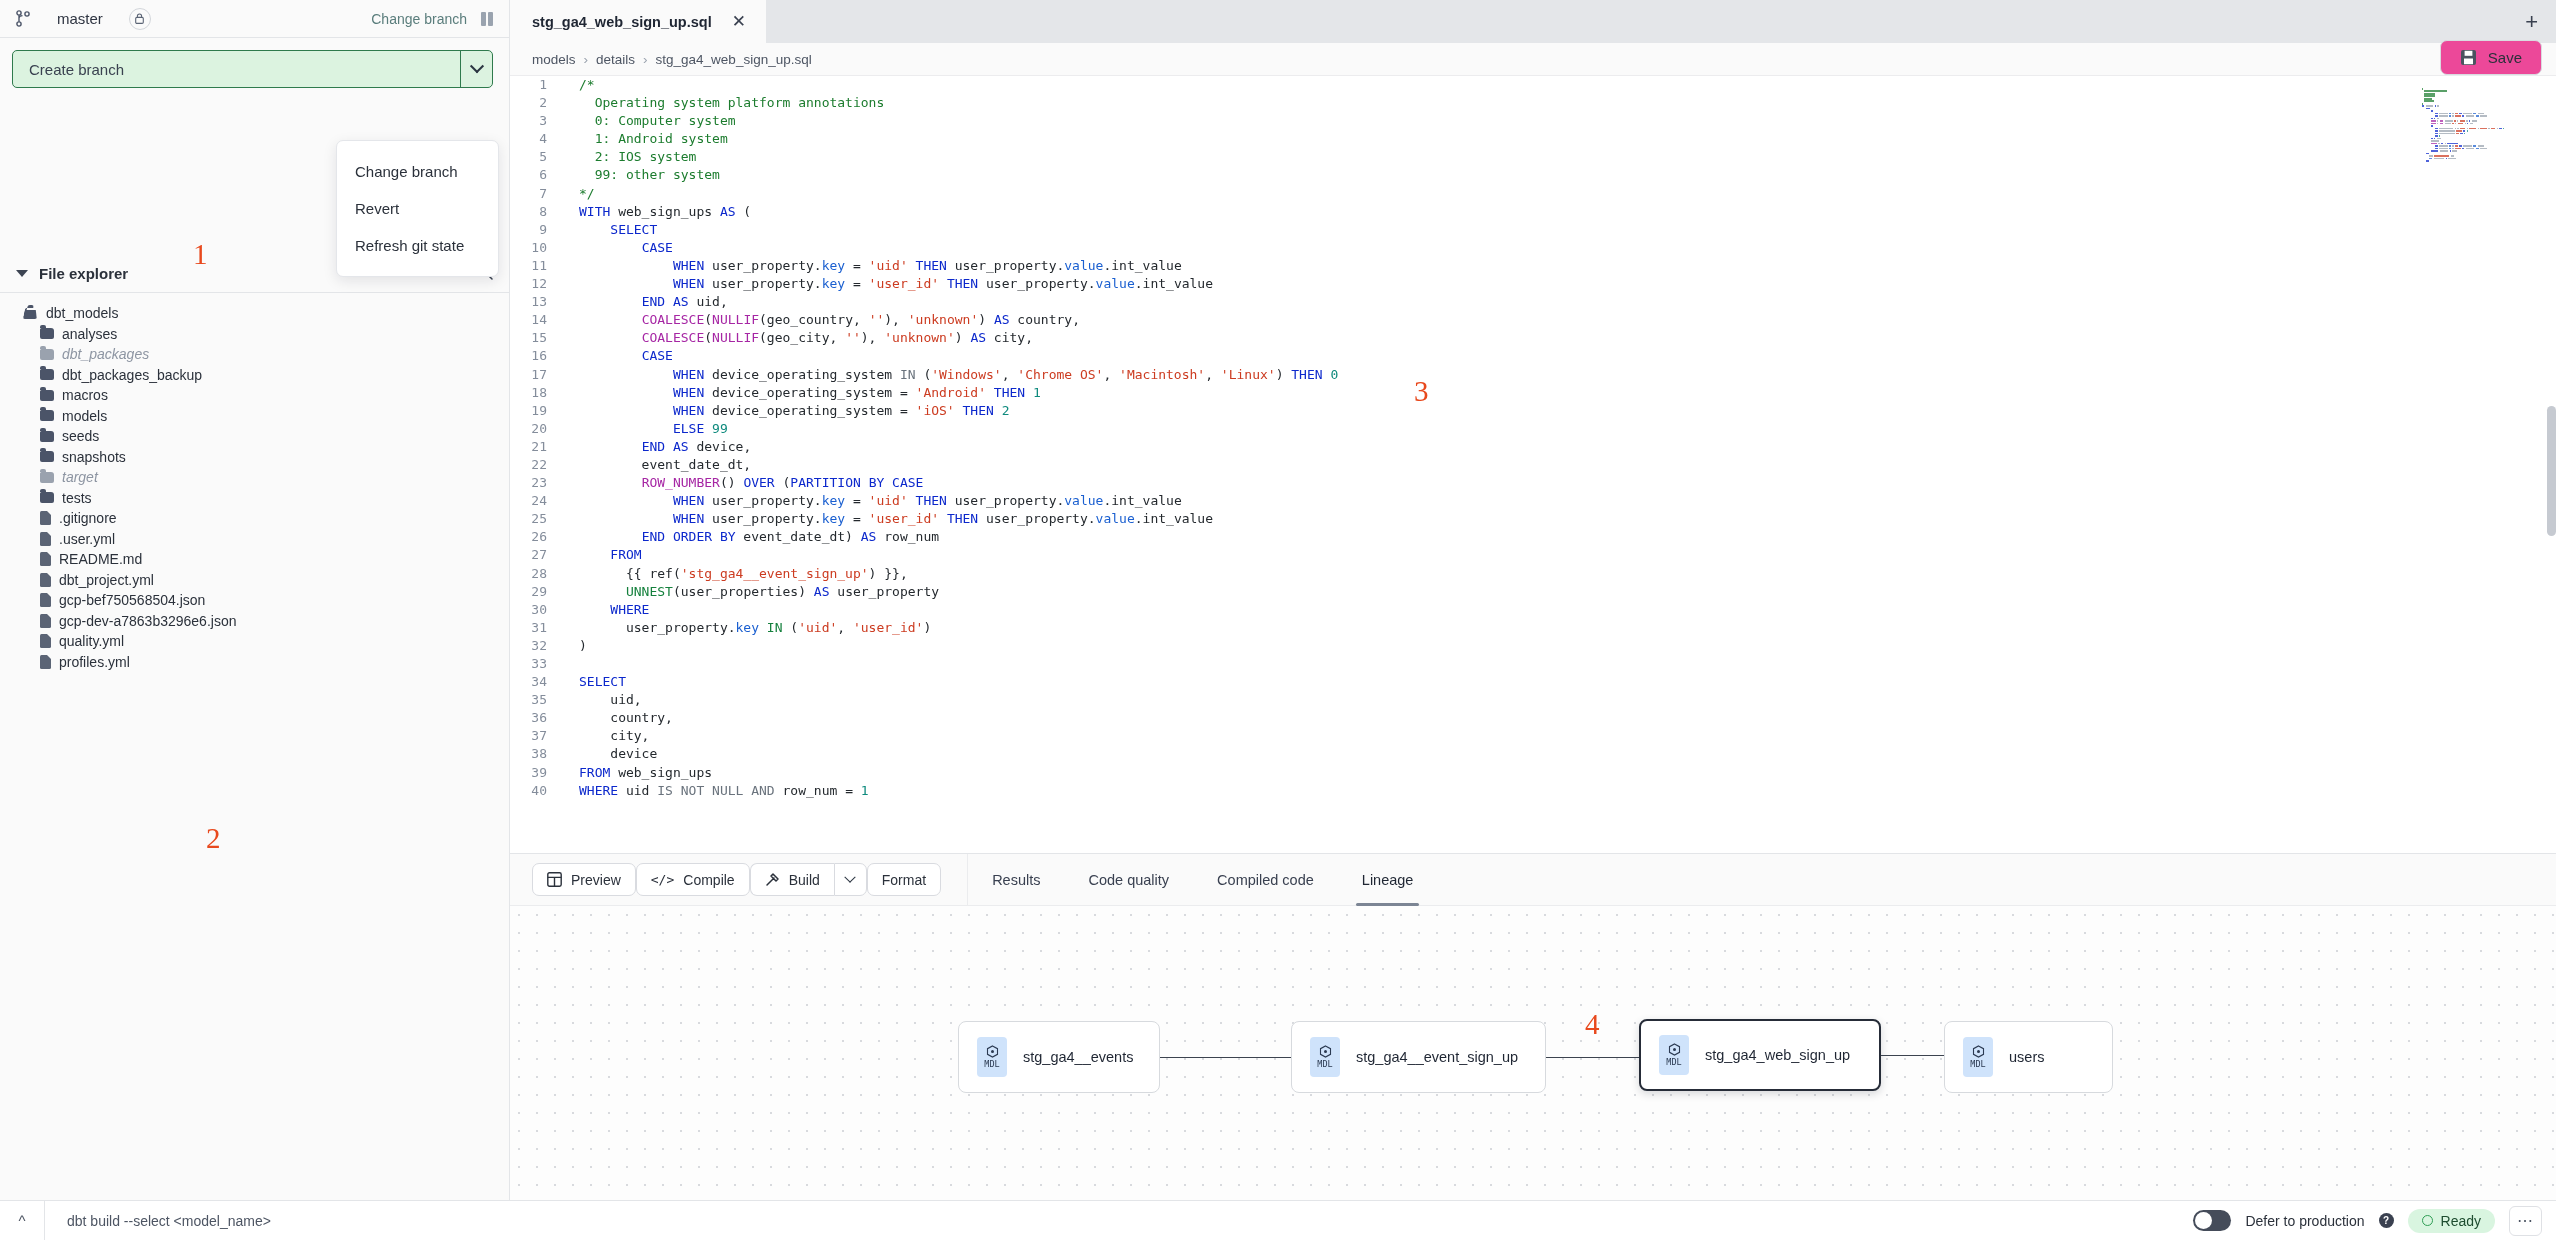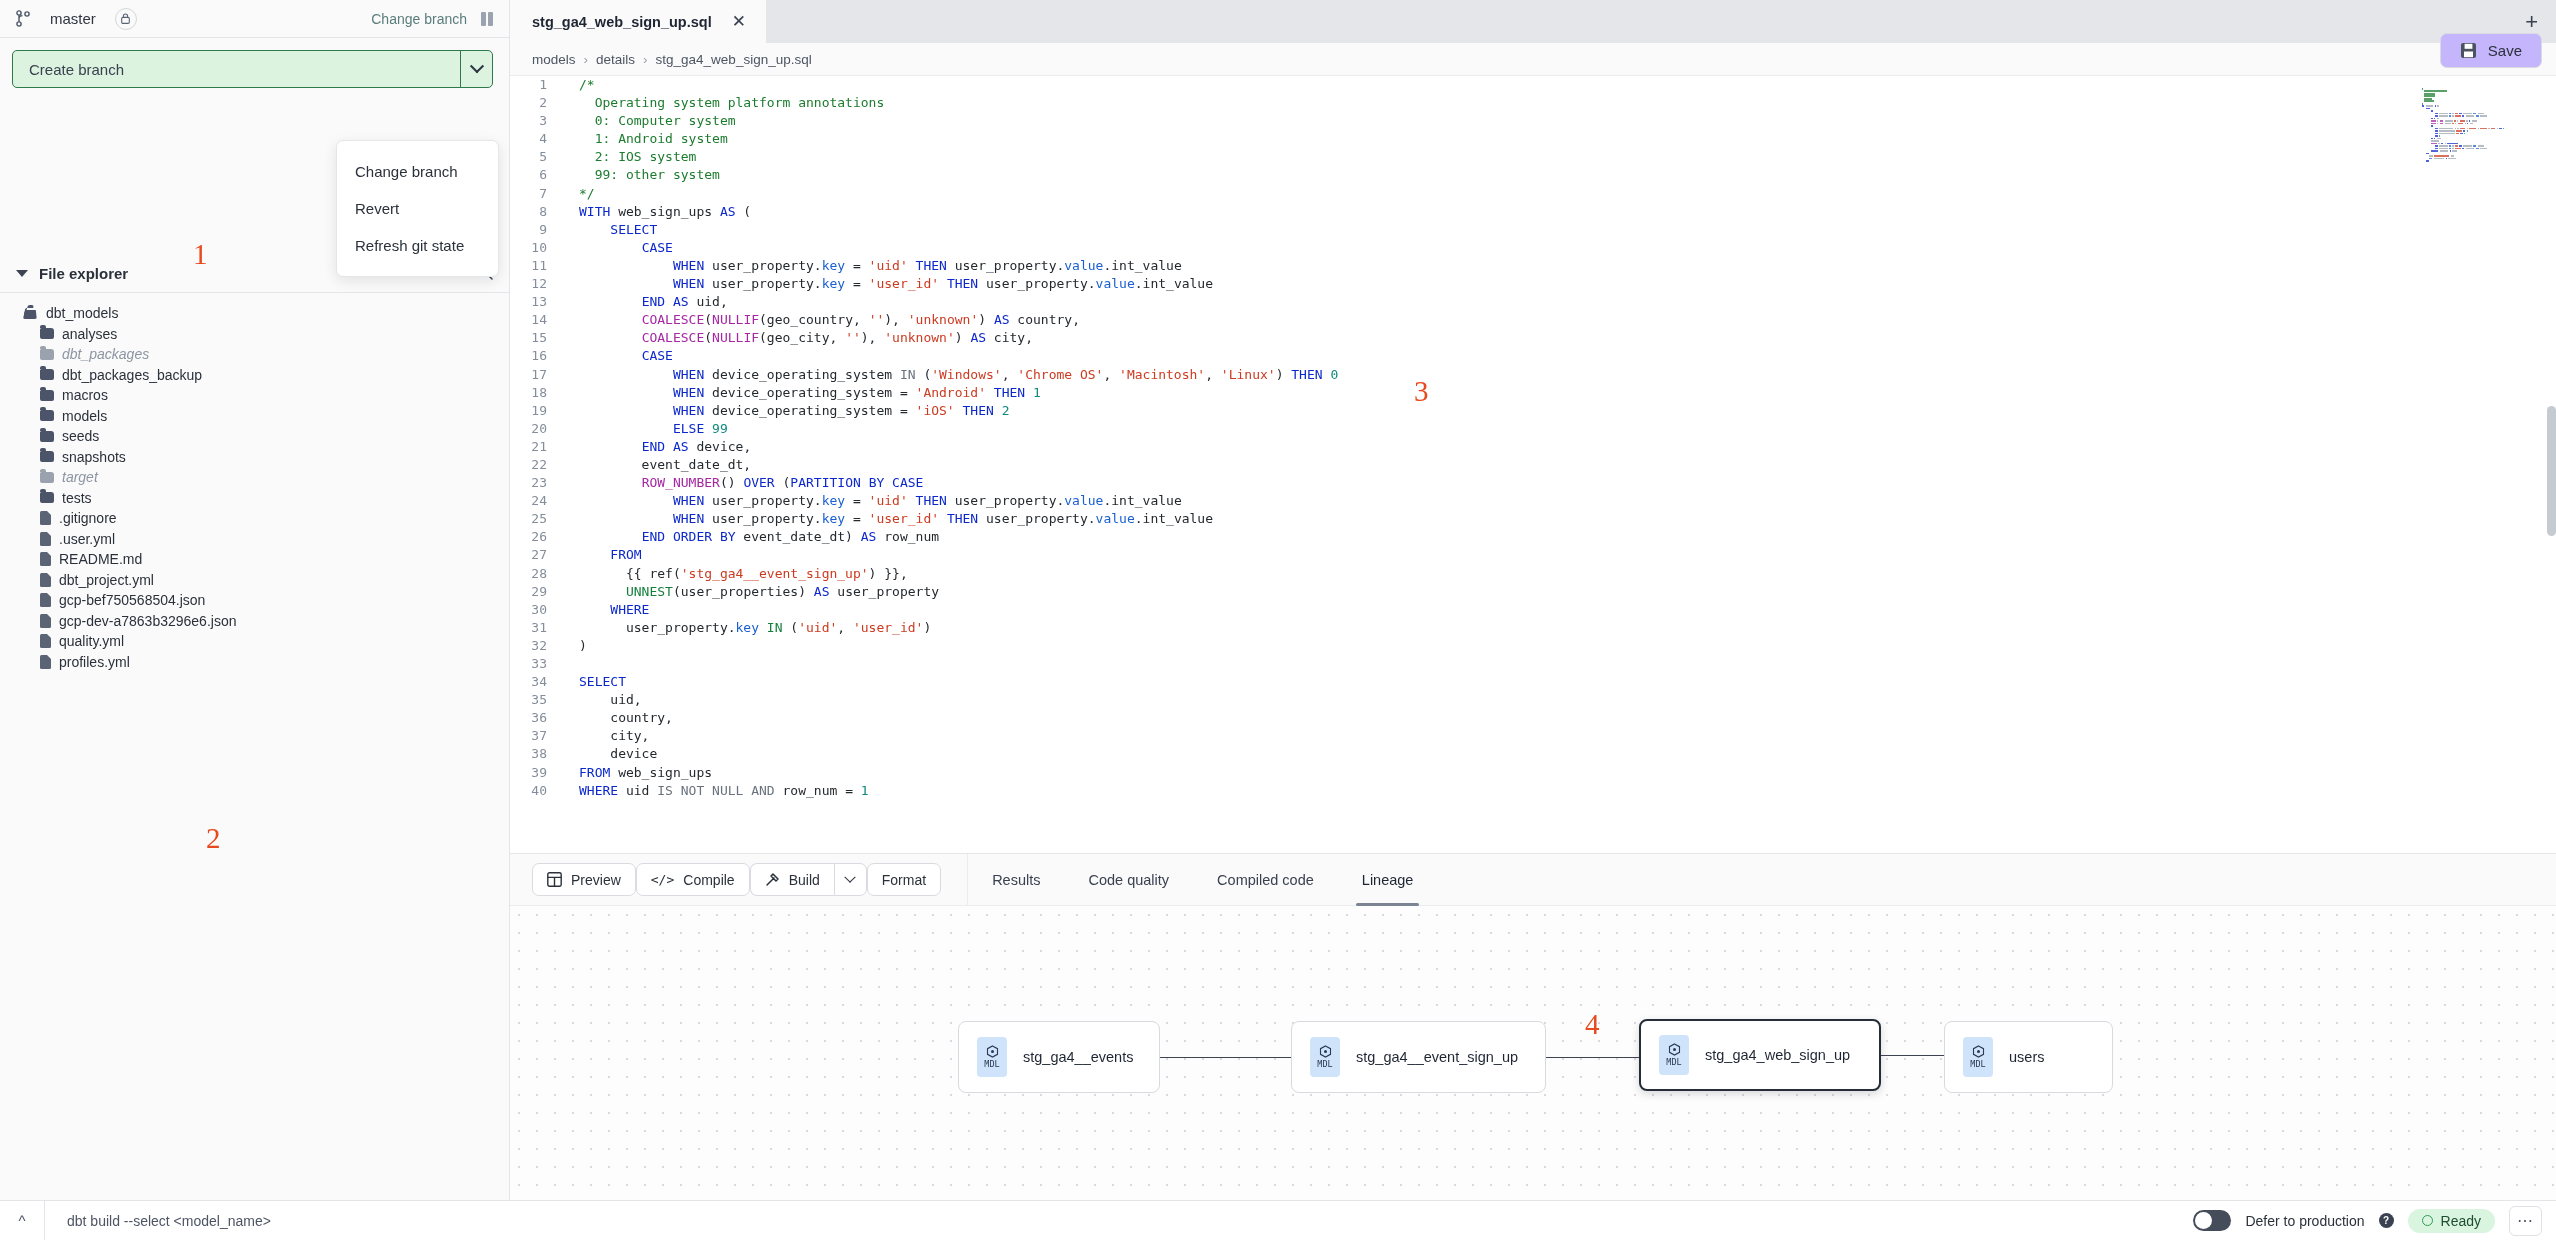--- a/index.html
+++ b/index.html
@@ -16,21 +16,21 @@
   
   .sidebar {
     width: 510px; flex: 0 0 510px;
     background: #fafafa;
     border-right: 1px solid #e3e5e8;
     display: flex; flex-direction: column;
     position: relative;
   }
   .branch-bar {
     height: 38px; display: flex; align-items: center;
-    padding: 0 16px; gap: 19px;
+    padding: 0 16px; gap: 26px;
     border-bottom: 1px solid #e3e5e8;
     background: #fafafa;
   }
   .branch-name { font-size: 15px; color: #2f3542; }
   .lock-pill {
     width: 22px; height: 22px; border-radius: 50%;
     border: 1px solid #d3d6db; display: flex;
     align-items: center; justify-content: center;
   }
   .branch-right { margin-left: auto; display: flex; align-items: center; gap: 14px; }
@@ -123,25 +123,25 @@
   .tab-plus { margin-left: auto; display: flex; align-items: center; padding: 0 18px; font-size: 22px; color: #3a4150; font-weight: 300; }
 
   .crumbs {
     height: 33px; display: flex; align-items: center; gap: 8px;
     padding: 0 22px; font-size: 13.5px; color: #4d5costs;
     color: #4d5563; border-bottom: 1px solid #ececee;
     background: #fafafa; position: relative;
   }
   .crumbs .sep { color: #9aa2ae; }
   .save-btn {
-    position: absolute; right: 14px; top: 33px;
+    position: absolute; right: 14px; top: 40px;
     display: flex; align-items: center; gap: 11px;
     height: 35px; padding: 0 19px;
     border: 1px solid #d9dbe0; border-radius: 7px;
-    background: #c4b5fd; font-size: 15px; color: #2b313b; z-index: 6;
+    background: #ec4899; font-size: 15px; color: #2b313b; z-index: 6;
   }
 
   .editor { flex: 1 1 auto; position: relative; overflow: hidden; background: #fff; }
   .code {
     font-family: "DejaVu Sans Mono", monospace;
     font-size: 13px; line-height: 18.1px;
     white-space: pre;
   }
   .code .ln-row { display: flex; height: 18.1px; }
   .gut {

